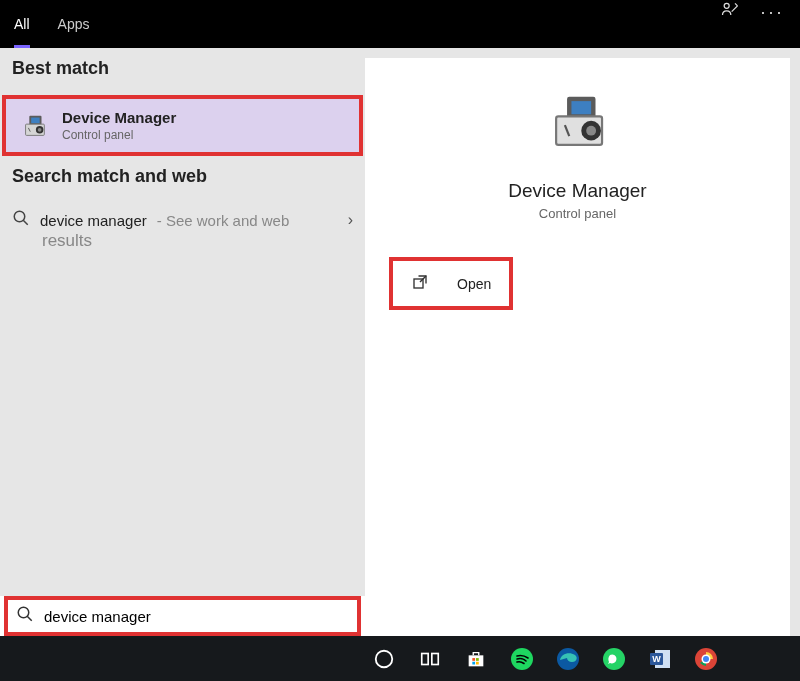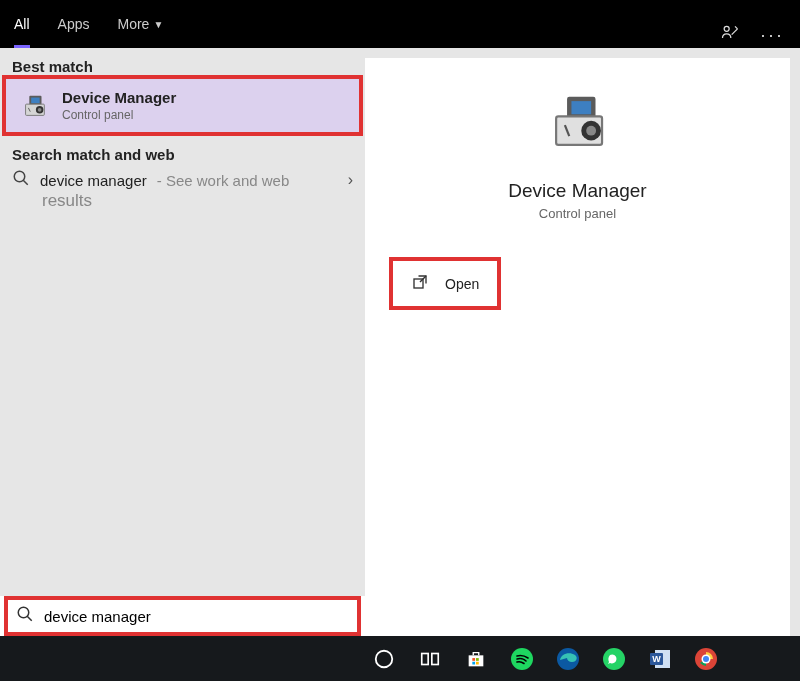--- a/index.html
+++ b/index.html
@@ -1,53 +1,53 @@
 <!DOCTYPE html>
 <html><head>
   <meta charset="utf-8">
   <style>
     * { box-sizing: border-box; margin: 0; padding: 0; font-family: 'Segoe UI', Tahoma, sans-serif; }
     body { width: 800px; height: 681px; overflow: hidden; background: #e6e6e6; position: relative; }
 
     
-    .topbar { background: #000; height: 48px; display: flex; align-items: flex-end; justify-content: space-between; padding: 0 16px 0 0; }
+    .topbar { background: #000; height: 48px; display: flex; align-items: flex-start; justify-content: space-between; padding: 0 16px 0 0; }
     .tabs { display: flex; height: 100%; align-items: center; }
     .tab { color: #ccc; font-size: 14px; padding: 0 14px; height: 100%; display: flex; align-items: center; position: relative; cursor: pointer; }
     .tab.active { color: #fff; }
     .tab.active::after { content:''; position:absolute; bottom:0; left:14px; right:14px; height:3px; background:#7a64ff; }
     .more-chev { margin-left:4px; font-size:10px; }
     .top-right { display:flex; align-items:center; gap:20px; color:#ddd; }
     .top-right span { font-size:18px; cursor:pointer; }
 
     
     .main { display:flex; height:588px; background:#e6e6e6; }
     .left { width:365px; background:#e6e6e6; }
     .right { flex:1; background:#e6e6e6; padding:10px 10px 0 0; }
     .preview { background:#fff; height:100%; }
 
-    .section-h { font-size:15px; font-weight:600; color:#222; padding:10px 12px 0; }
+    .section-h { font-size:18px; font-weight:600; color:#222; padding:10px 12px 16px; }
 
     .result { display:flex; align-items:center; padding:10px 12px; gap:12px; }
     .result.selected { background:#dcd1ee; border:4px solid #e03232; margin:0 2px; }
     .result .title { font-size:15px; font-weight:600; color:#222; }
     .result .subtitle { font-size:12px; color:#666; margin-top:2px; }
     .icon-box { width:32px; height:32px; display:flex; align-items:center; justify-content:center; }
 
     .web-result { padding:6px 12px 10px; }
     .web-result .row1 { display:flex; align-items:center; gap:10px; }
     .web-result .query { font-size:15px; color:#222; }
     .web-result .hint { font-size:15px; color:#888; }
     .web-result .sub { font-size:17px; color:#888; margin-left:30px; }
     .web-result .chev { margin-left:auto; color:#555; }
 
     .preview-inner { padding:30px 24px 0; text-align:center; }
     .preview-title { font-size:19px; color:#222; margin-top:18px; }
     .preview-sub { font-size:13px; color:#666; margin-top:4px; }
     .preview-actions { margin-top:36px; text-align:left; }
-    .open-btn { display:inline-flex; align-items:center; gap:16px; padding:12px 18px; border:4px solid #e03232; font-size:14px; color:#222; cursor:pointer; }
+    .open-btn { display:inline-flex; align-items:center; gap:28px; padding:12px 18px; border:4px solid #e03232; font-size:14px; color:#222; cursor:pointer; }
     .open-icon { display:inline-block; }
 
     
     .searchbar-row { position:absolute; bottom:45px; left:0; width:365px; background:#fff; padding:0; }
     .searchbar { display:flex; align-items:center; height:40px; border:4px solid #e03232; margin:0 4px 0 4px; padding:0 8px; gap:10px; }
     .searchbar input { border:none; outline:none; font-size:15px; flex:1; background:transparent; }
 
     
     .taskbar { position:absolute; bottom:0; left:0; right:0; height:45px; background:#16191c; display:flex; align-items:center; padding-left:370px; gap:18px; }
     .taskbar .tb-icon { width:28px; height:28px; display:flex; align-items:center; justify-content:center; cursor:pointer; }
@@ -56,24 +56,20 @@
     .dm-svg svg { width:70px; height:70px; }
     .dm-svg.small svg { width:30px; height:30px; }
   </style>
 </head>
 <body>
 
 <div class="topbar">
   <div class="tabs">
     <div class="tab active">All</div>
     <div class="tab">Apps</div>
-    <div class="tab">
-      <span>More</span>
-        <span class="more-chev">▼</span>
-    </div>
   </div>
   <div class="top-right">
     <span>
       <svg width="20" height="20" viewBox="0 0 24 24" fill="none" stroke="#ddd" stroke-width="1.5">
         <circle cx="8" cy="7" r="3"></circle>
           <path d="M3 18c0-3 2-5 5-5s5 2 5 5"></path>
         <path d="M14 14l7-7"></path>
           <path d="M18 4l3 3"></path>
       </svg>
     </span>

